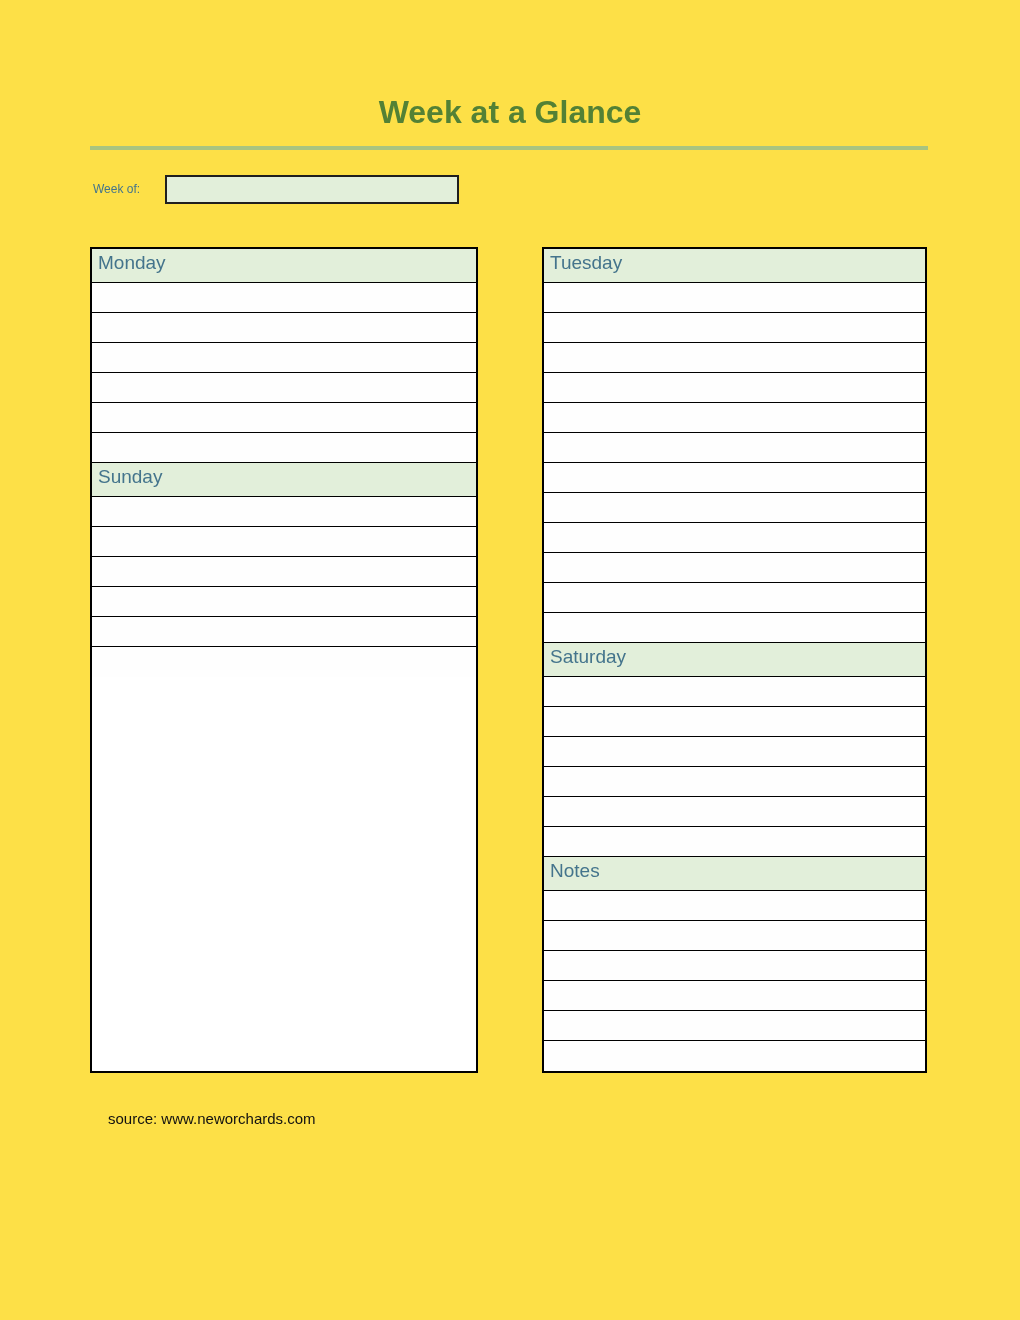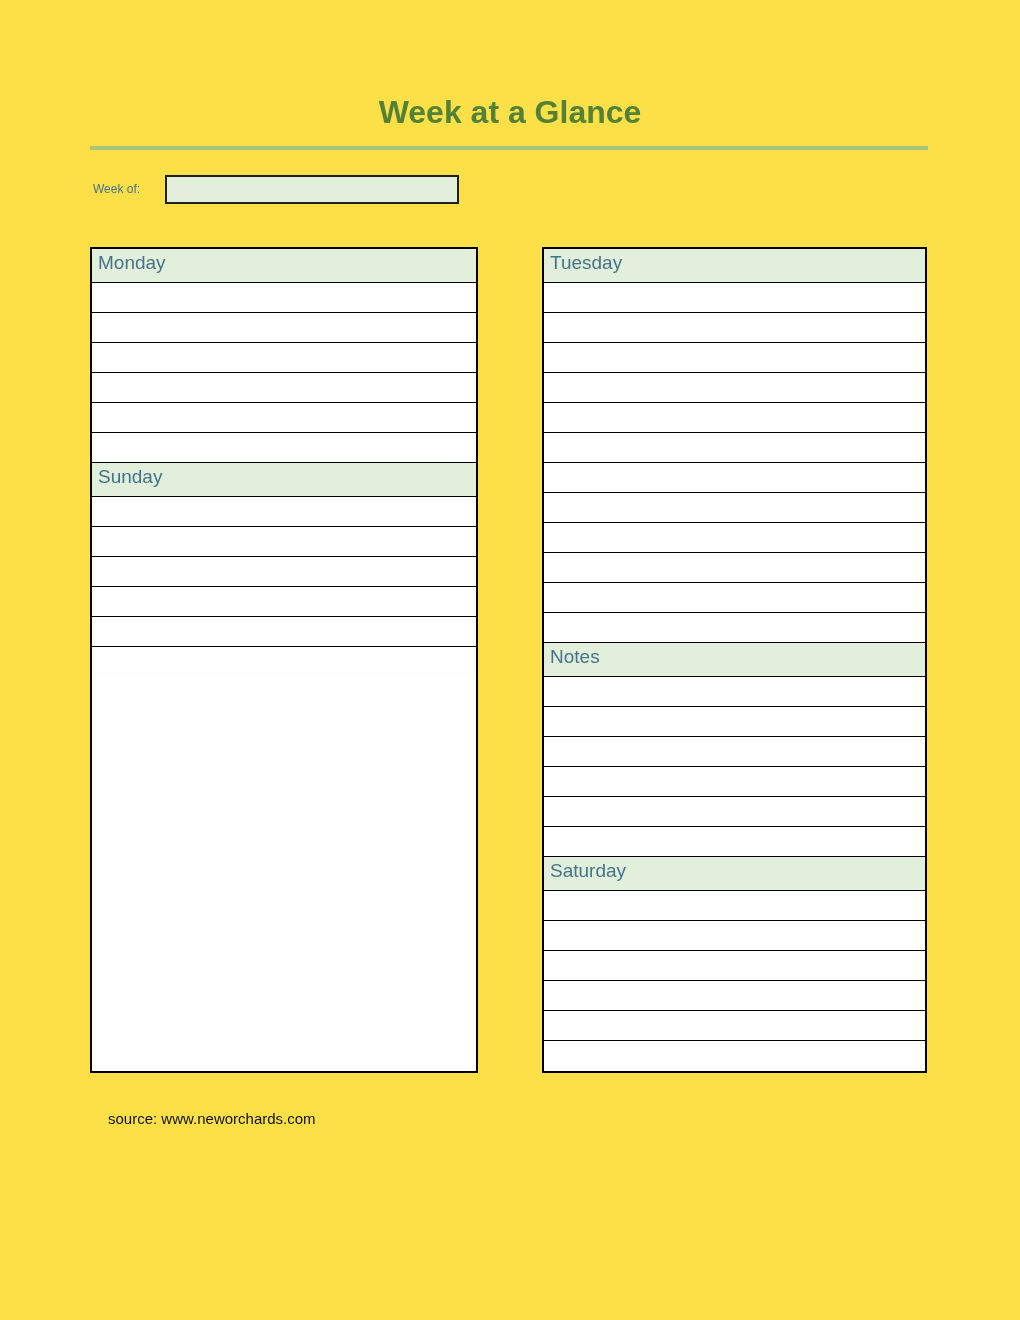--- a/index.html
+++ b/index.html
@@ -151,30 +151,30 @@
       </div>
       <div class="section">
         <div class="line-row"></div>
         <div class="line-row"></div>
         <div class="line-row"></div>
         <div class="line-row"></div>
         <div class="line-row"></div>
         <div class="line-row"></div>
       </div>
       <div class="section">
-        <div class="sec-header">Notes</div>
+        <div class="sec-header">Saturday</div>
         <div class="line-row"></div>
         <div class="line-row"></div>
         <div class="line-row"></div>
         <div class="line-row"></div>
         <div class="line-row"></div>
         <div class="line-row"></div>
       </div>
       <div class="section">
-        <div class="sec-header">Saturday</div>
+        <div class="sec-header">Notes</div>
         <div class="line-row"></div>
         <div class="line-row"></div>
         <div class="line-row"></div>
         <div class="line-row"></div>
         <div class="line-row"></div>
         <div class="line-row"></div>
       </div>
     </div>
 
   </div>

